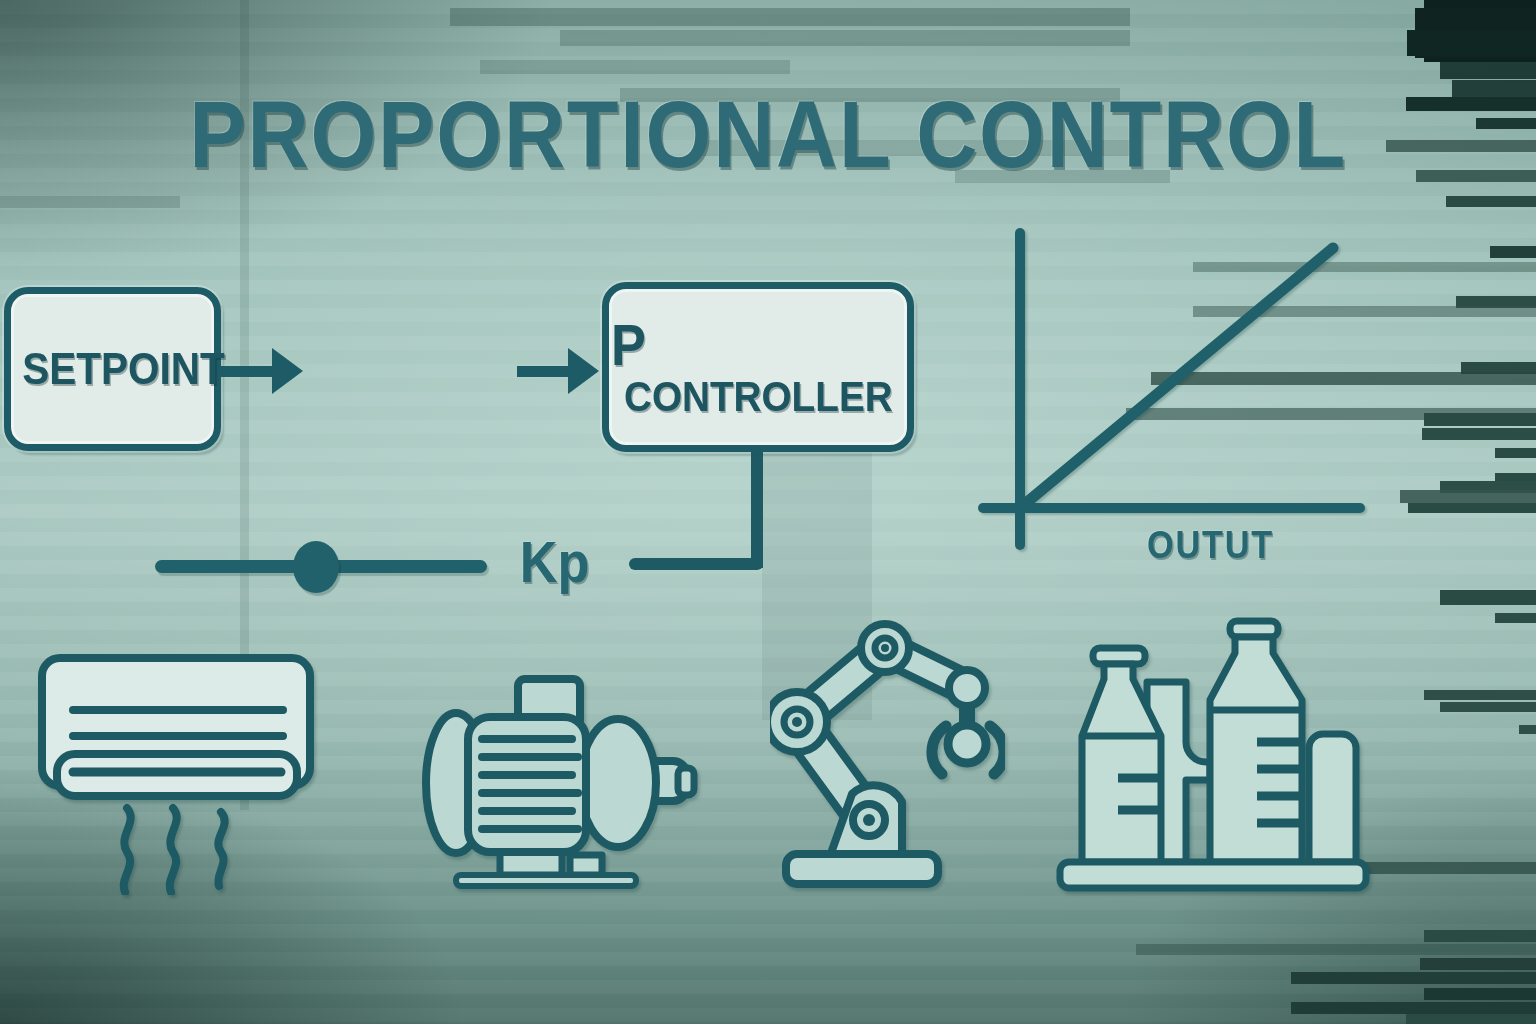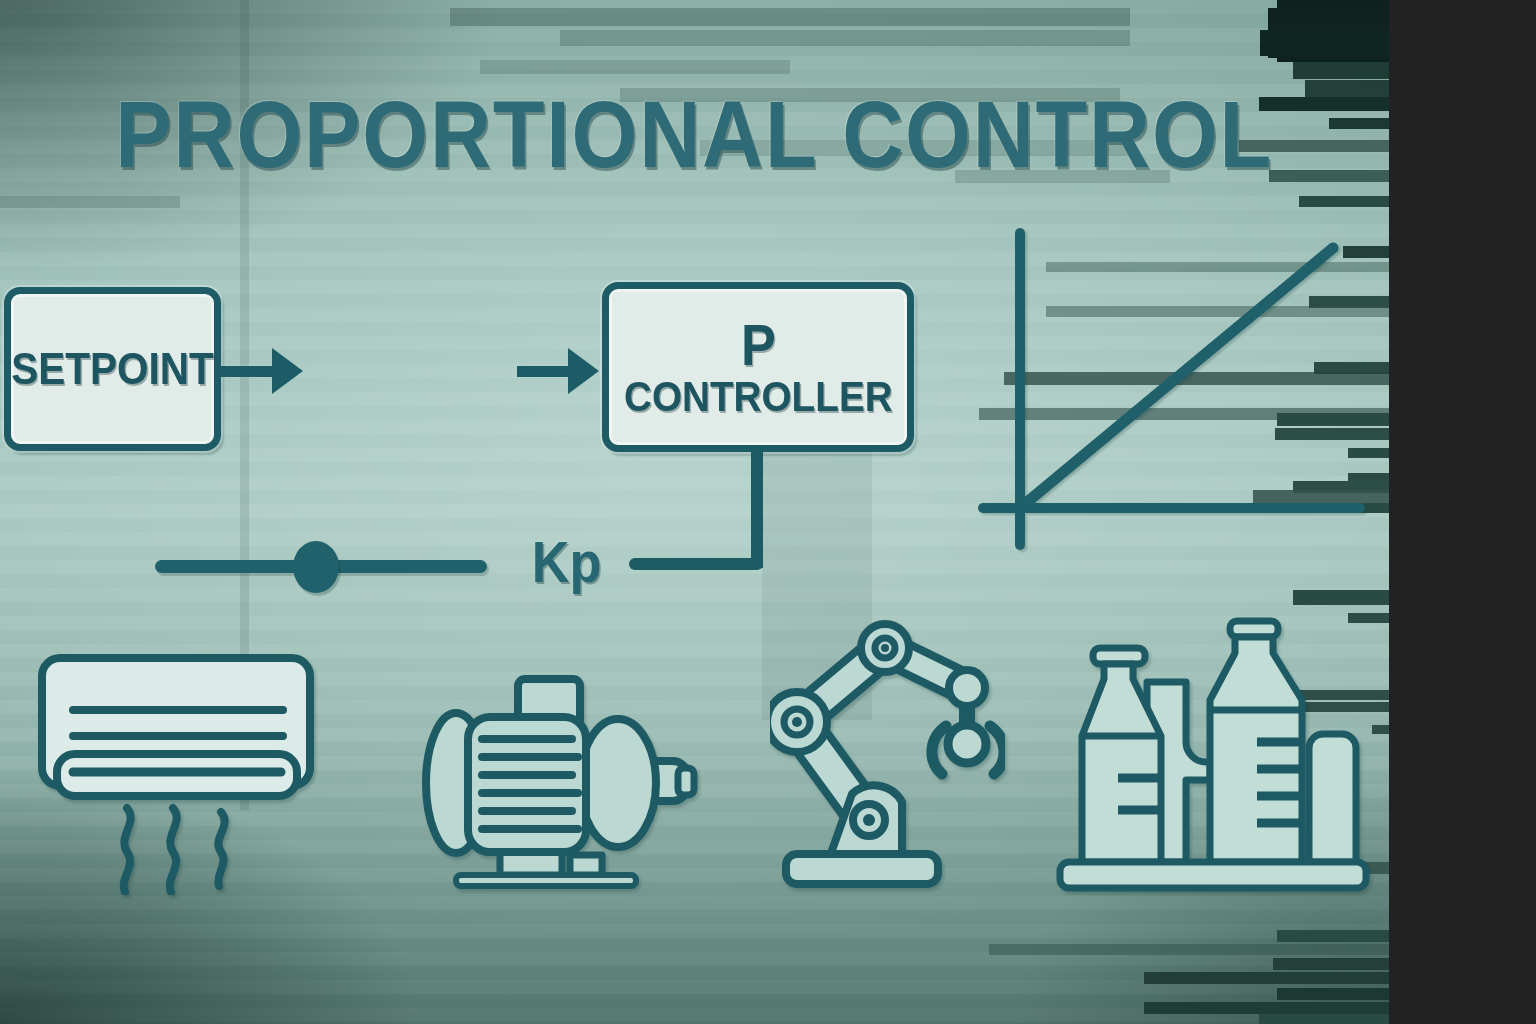--- a/index.html
+++ b/index.html
@@ -1,51 +1,51 @@
 <!DOCTYPE html>
 <html><head>
 <meta charset="utf-8">
 <style>
   html,body{margin:0;padding:0;background:#222;}
   .stage{
-    position:relative;width:1389px;height:1024px;overflow:hidden;
+    position:relative;width:1536px;height:1024px;overflow:hidden;
     font-family:"Liberation Sans", sans-serif;
     background:
       radial-gradient(140% 90% at 50% 42%, rgba(198,224,217,.55) 0%, rgba(198,224,217,0) 55%),
       radial-gradient(60% 45% at 0% 0%, rgba(16,38,34,.50) 0%, rgba(16,38,34,0) 60%),
       radial-gradient(55% 45% at 0% 100%, rgba(14,36,32,.55) 0%, rgba(14,36,32,0) 55%),
       radial-gradient(45% 40% at 100% 100%, rgba(20,44,40,.40) 0%, rgba(20,44,40,0) 60%),
       repeating-linear-gradient(180deg, rgba(255,255,255,.025) 0 14px, rgba(20,50,45,.03) 14px 28px),
       linear-gradient(180deg,#84a8a0 0%,#9dc0b8 28%,#a8c8c0 50%,#93b5ad 72%,#6e938b 90%,#53756e 100%);
   }
   .bar,.streak{position:absolute;}
   .title{
     position:absolute;left:0;right:0;top:88px;text-align:center;
     font-size:94px;font-weight:bold;line-height:1;letter-spacing:2px;color:#2e6b76;
     text-shadow:2px 3px 0 rgba(15,52,58,.40), -1px -1px 0 rgba(222,240,236,.28);
   }
   .cond{display:inline-block;transform:scaleX(.90);transform-origin:center;}
   .box{
     position:absolute;box-sizing:border-box;background:#e1ebe7;
-    border:7px solid #1d5c66;border-radius:16px;
-    display:flex;flex-direction:column;align-items:center;justify-content:center;
+    border:7px solid #1d5c66;border-radius:24px;
+    display:flex;flex-direction:column;align-items:flex-start;justify-content:center;
     box-shadow: inset 0 0 0 3px rgba(250,253,252,.55), 0 0 0 2px rgba(235,248,244,.30), 3px 4px 2px rgba(16,55,55,.22);
   }
   .box-label{
     font-weight:bold;color:#1d5560;font-size:45px;line-height:1.02;
     text-shadow:1.5px 2px 0 rgba(12,45,52,.35);
   }
   .ctrl-line1{font-size:58px;}
   .ctrl-line2{font-size:43px;}
   .shaft{position:absolute;height:11px;background:#1d5c66;top:366px;}
   .head{position:absolute;width:0;height:0;top:348px;
     border-top:23px solid transparent;border-bottom:23px solid transparent;border-left:31px solid #1d5c66;}
   .conn{position:absolute;background:#1e5a64;}
   .kp,.outut{
-    position:absolute;font-weight:bold;color:#276772;text-align:right;
+    position:absolute;font-weight:bold;color:#276772;text-align:center;
     text-shadow:1.5px 2px 0 rgba(12,45,52,.35), -1px -1px 0 rgba(222,240,236,.25);
   }
   .kp{left:505px;top:528px;width:100px;font-size:58px;}
   .outut{left:1135px;top:524px;width:150px;font-size:38px;letter-spacing:2px;}
   .icon-svg{position:absolute;filter:drop-shadow(2px 3px 1.5px rgba(16,55,55,.25));}
   .graph-svg{position:absolute;left:950px;top:220px;filter:drop-shadow(2px 2px 1px rgba(16,55,55,.25));}
   .slider-track{position:absolute;left:155px;top:560px;width:332px;height:13px;border-radius:7px;background:#20616b;
     box-shadow:2px 3px 1px rgba(16,55,55,.22);}
   .slider-knob{position:absolute;left:293px;top:541px;width:46px;height:52px;border-radius:50%;background:#20616b;
     box-shadow:2px 3px 1px rgba(16,55,55,.25);}
@@ -126,20 +126,21 @@
 
   <div class="slider-track"></div>
   <div class="slider-knob"></div>
   <div class="kp"><span class="cond">Kp</span></div>
 
   <svg class="graph-svg" width="430" height="340" viewBox="0 0 430 340">
     <line x1="70" y1="13" x2="70" y2="325" stroke="#20606a" stroke-width="10" stroke-linecap="round"></line>
     <line x1="33" y1="288" x2="410" y2="288" stroke="#20606a" stroke-width="10" stroke-linecap="round"></line>
     <line x1="70" y1="288" x2="383" y2="28" stroke="#20606a" stroke-width="11" stroke-linecap="round"></line>
   </svg>
+  <div class="outut"><span class="cond">OUTUT</span></div>
 
   <svg class="icon-svg" style="left:35px;top:650px;" width="290" height="245" viewBox="0 0 290 245">
     <g stroke="#1e5a64" stroke-linejoin="round" fill="none">
       <rect x="7" y="8" width="268" height="128" rx="18" fill="#dcebe7" stroke-width="8"></rect>
       <line x1="38" y1="60" x2="248" y2="60" stroke-width="8" stroke-linecap="round"></line>
       <line x1="38" y1="86" x2="248" y2="86" stroke-width="8" stroke-linecap="round"></line>
       <rect x="22" y="104" width="240" height="42" rx="18" fill="#dcebe7" stroke-width="8"></rect>
       <line x1="38" y1="122" x2="246" y2="122" stroke-width="9" stroke-linecap="round"></line>
       <path d="M92,158 C104,172 82,186 92,202 C102,216 84,228 90,242" stroke-width="8" stroke-linecap="round"></path>
       <path d="M138,158 C150,172 128,186 138,202 C148,216 130,228 136,242" stroke-width="8" stroke-linecap="round"></path>

